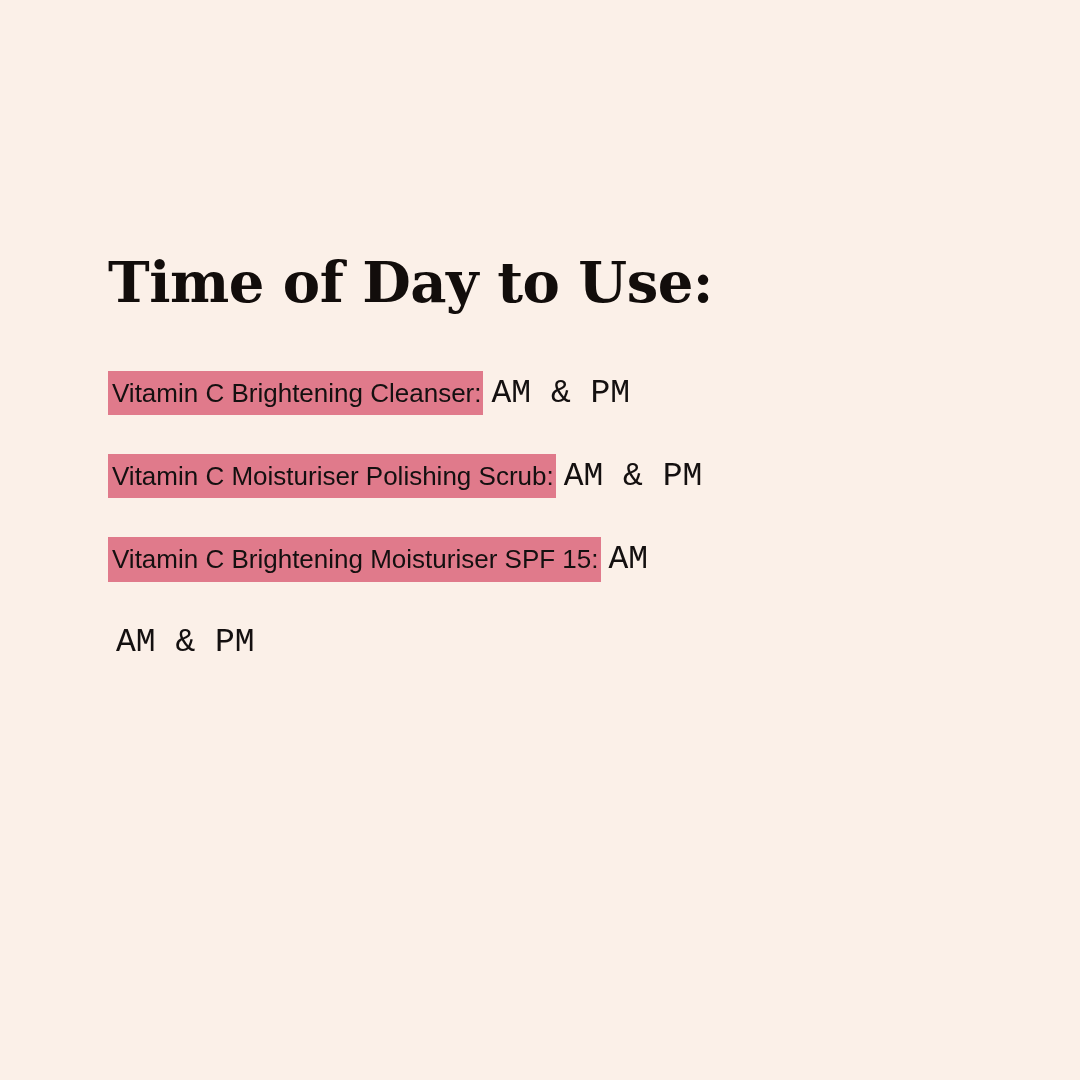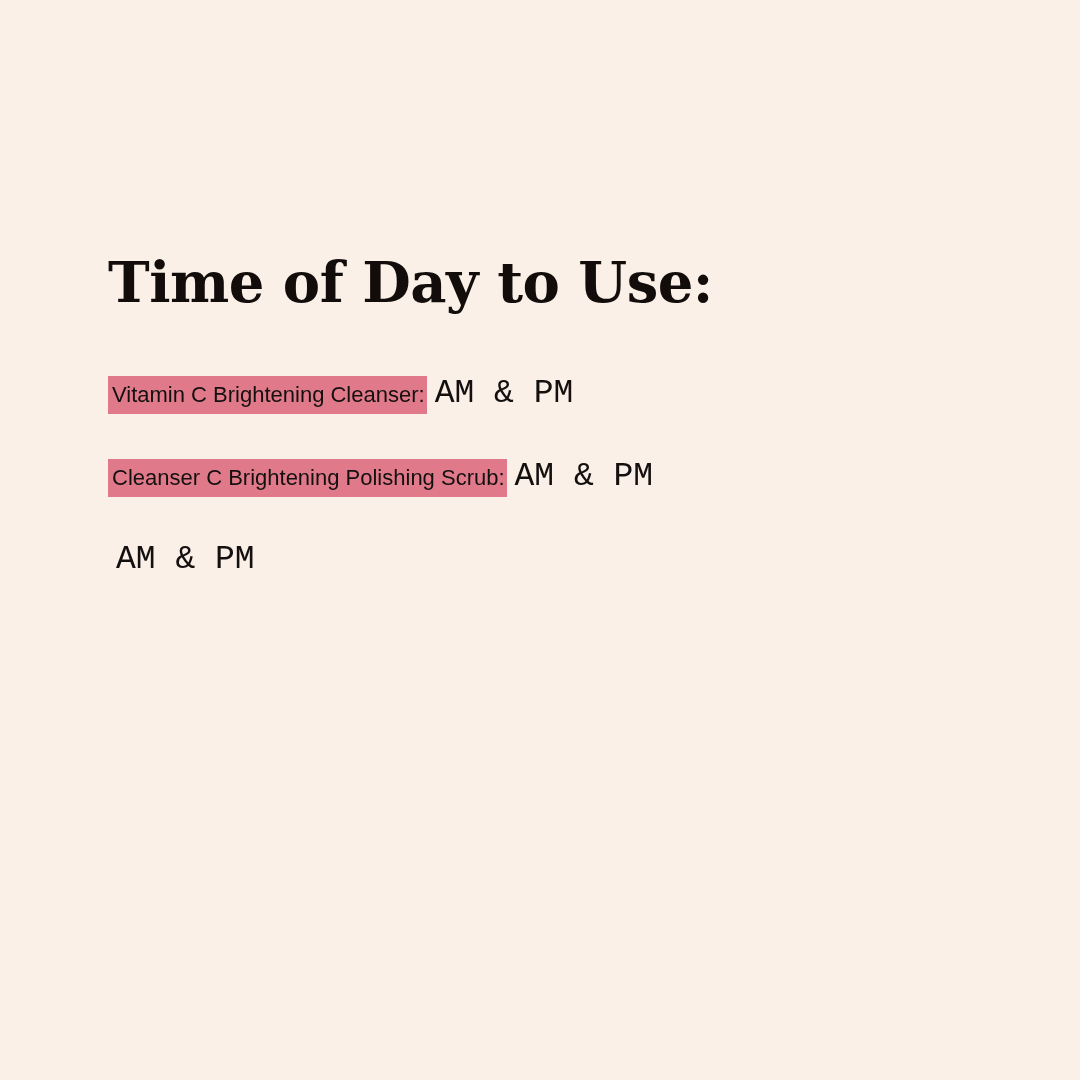--- a/index.html
+++ b/index.html
@@ -44,21 +44,21 @@
     margin-bottom: 32px;
     white-space: nowrap;
   }
   .row:last-child {
     margin-bottom: 0;
   }
   .product {
     display: inline-block;
     background: #e07a8b;
     color: #141010;
-    font-size: 22px;
+    font-size: 26px;
     line-height: 1.55;
     padding: 2px 2px 2px 4px;
   }
   .time {
     display: inline-block;
     color: #141010;
     font-size: 33px;
     line-height: 1.55;
     padding-left: 8px;
     font-family: Liberation Mono, monospace;
@@ -72,23 +72,27 @@
   <div class="title">Time of Day to Use:</div>
 
   <div class="list">
 
     <div class="row">
       <span class="product">Vitamin C Brightening Cleanser:</span>
       <span class="time">AM &amp; PM</span>
     </div>
 
     <div class="row">
-      <span class="product">Cleanser C Brightening Polishing Scrub:</span>
+      <span class="product">Vitamin C Moisturiser Polishing Scrub:</span>
       <span class="time">AM &amp; PM</span>
     </div>
 
+    <div class="row">
+      <span class="product">Vitamin C Brightening Moisturiser SPF 15:</span>
+      <span class="time">AM</span>
+    </div>
 
     <div class="row">
       <span class="time">AM &amp; PM</span>
     </div>
 
   </div>
 </div>
 
 </body></html>

